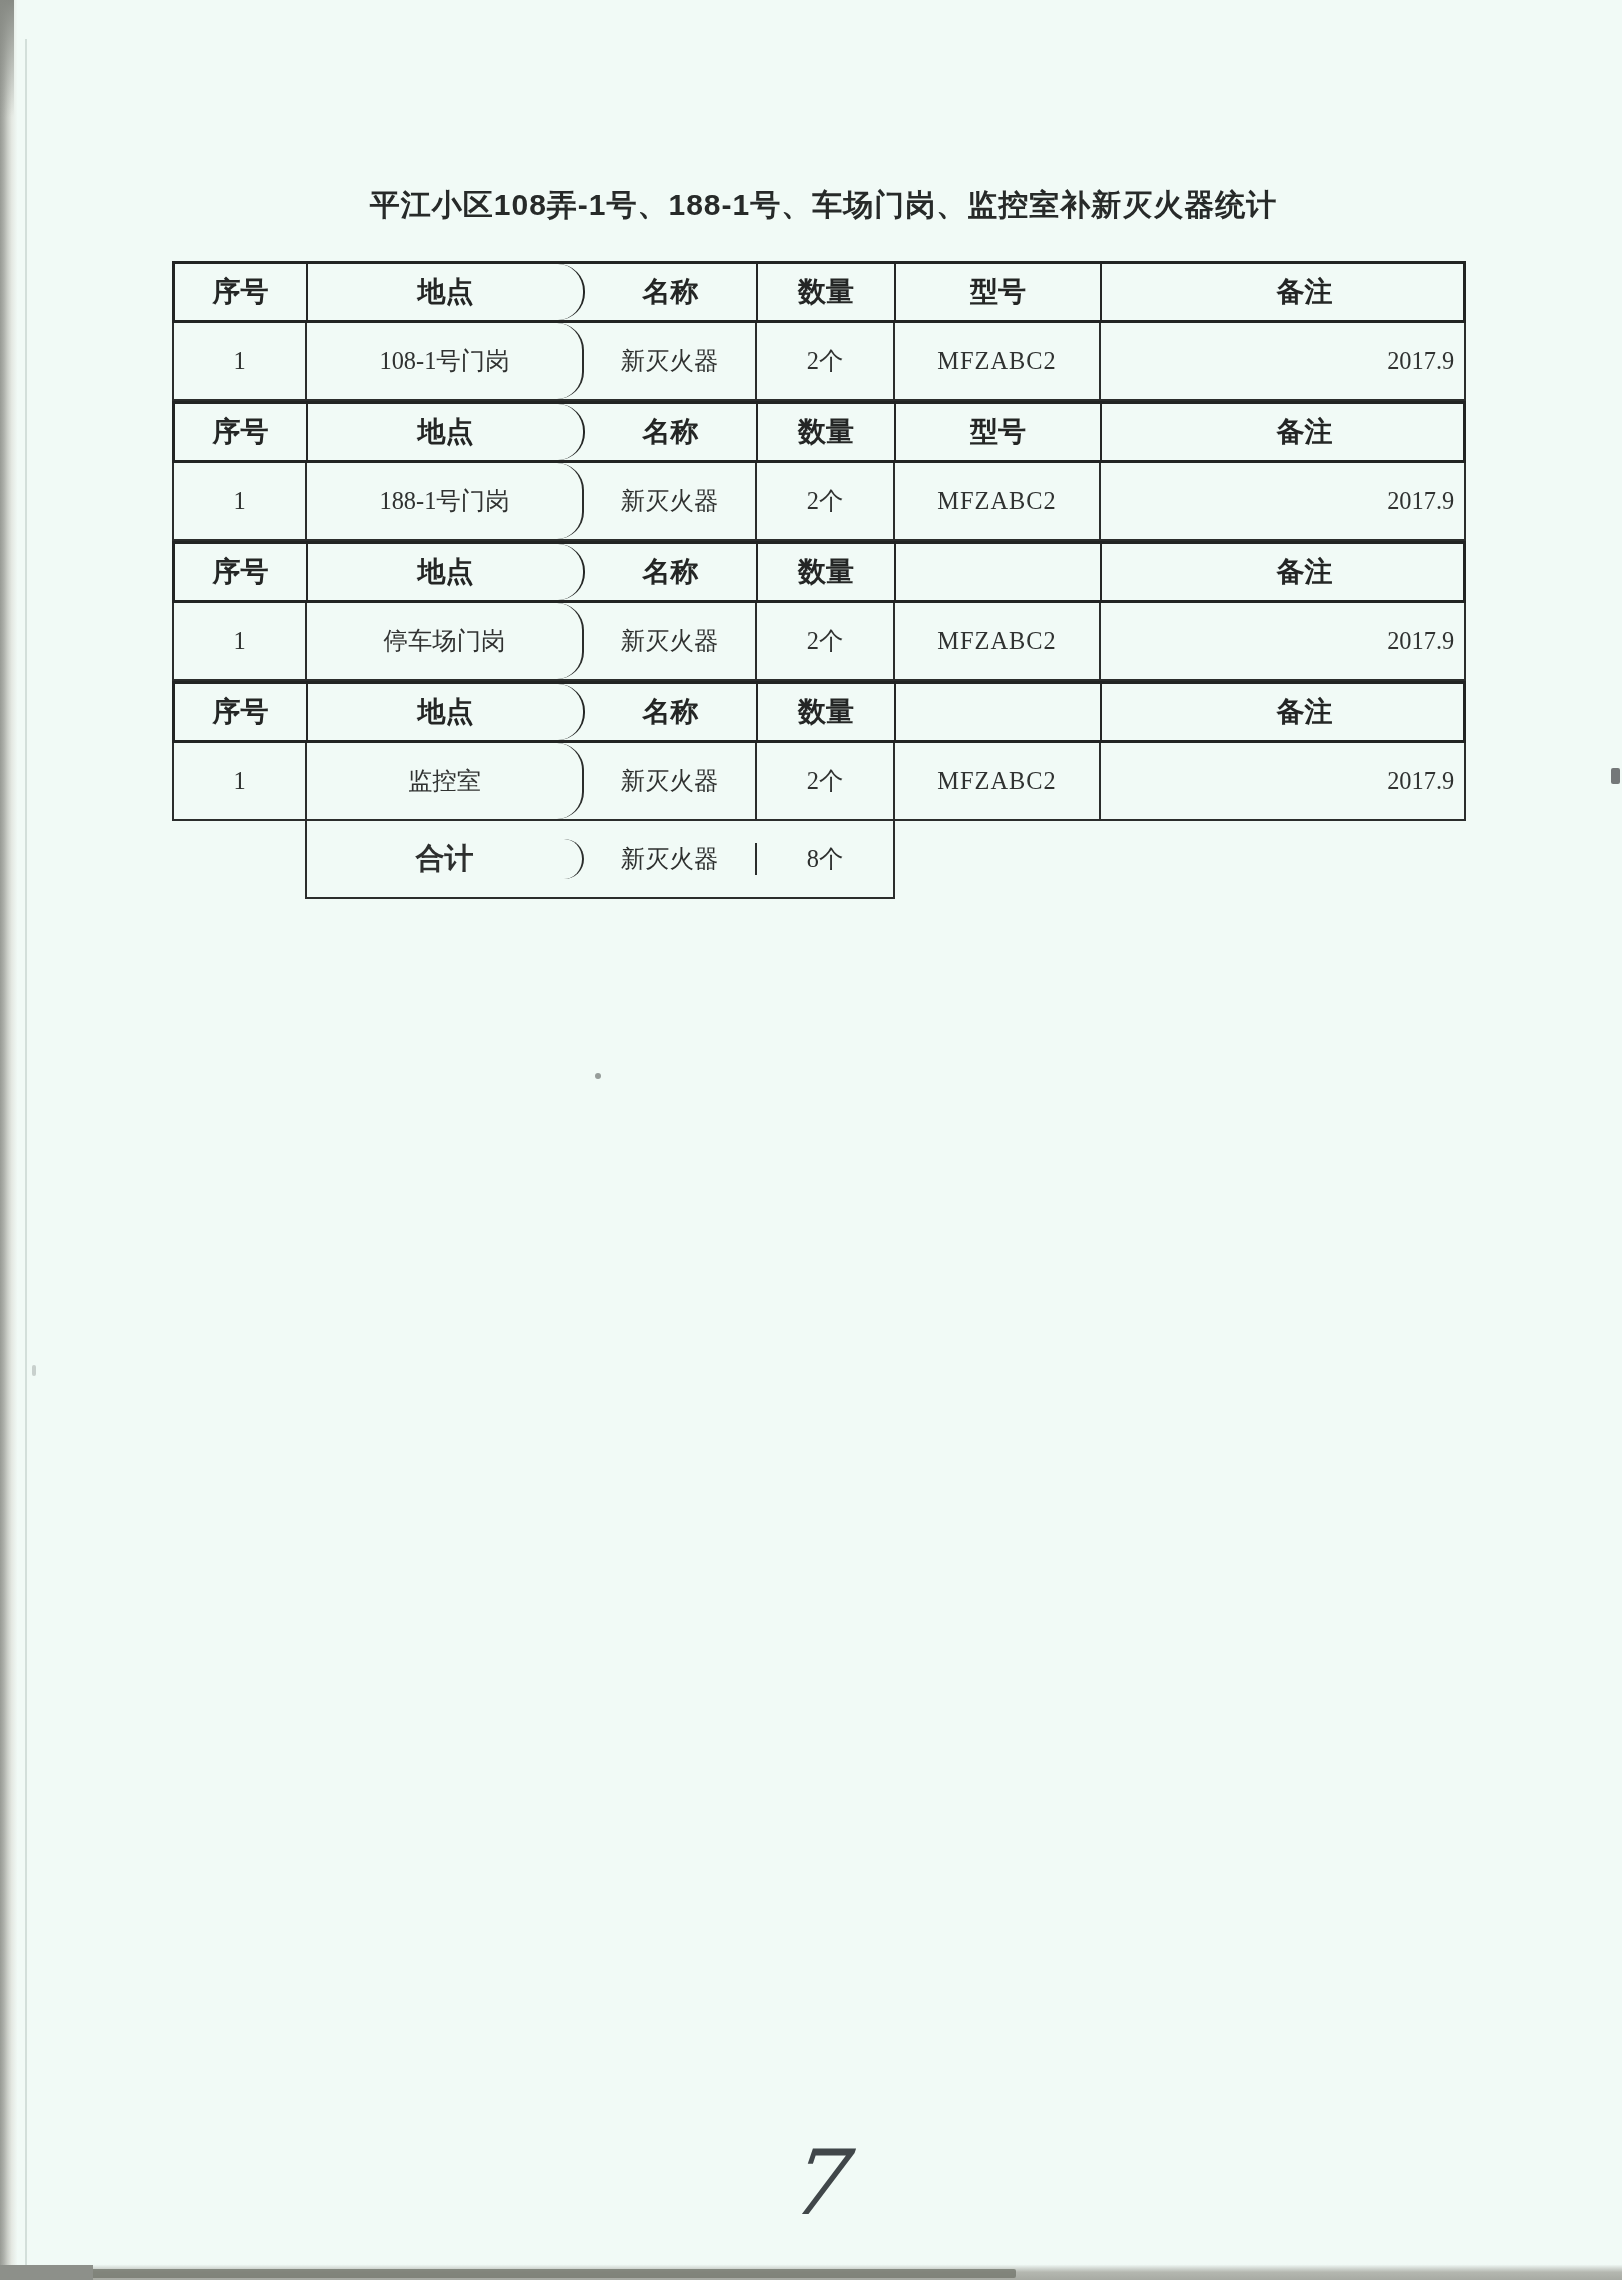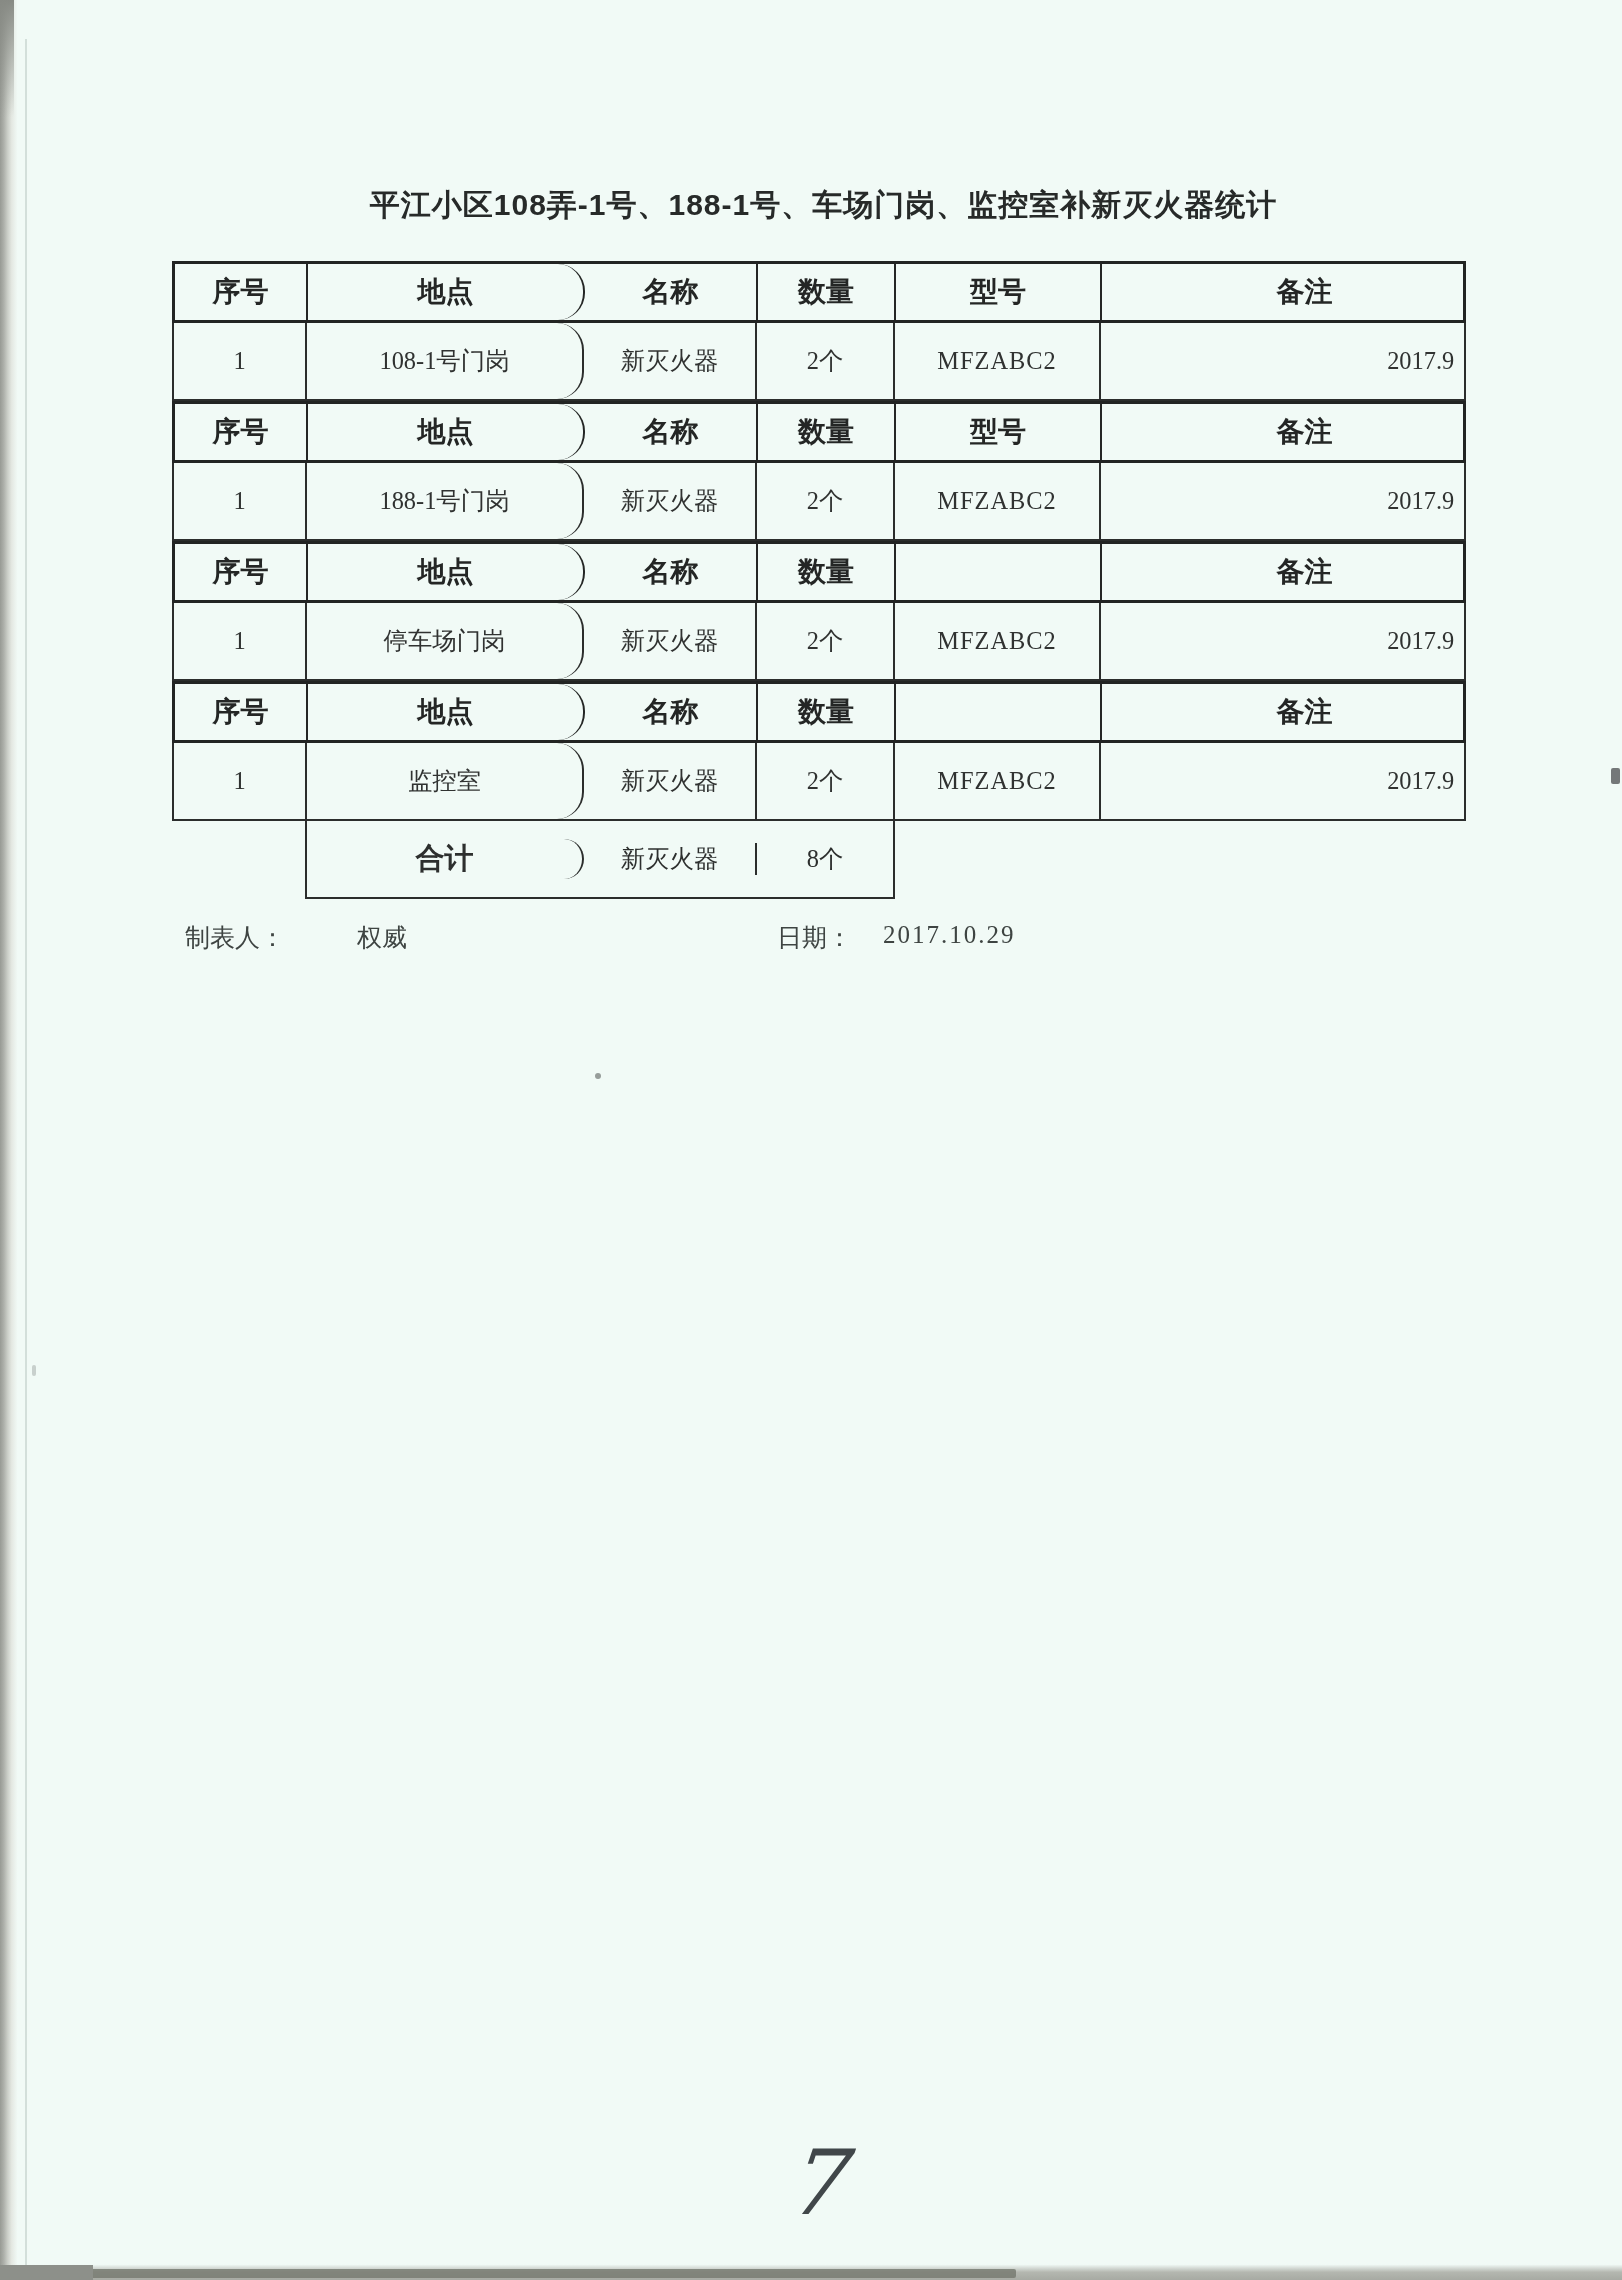--- a/index.html
+++ b/index.html
@@ -153,26 +153,20 @@
     </div>
 
     <div class="trow total-row">
       <div class="c c-loc total-label">合计</div>
       <div class="c c-name">新灭火器</div>
       <div class="c c-qty">8个</div>
     </div>
 
   </div>
 
-  <div class="footer">
-    <span class="f-creator-label">制表人：</span>
-    <span class="f-creator">权威</span>
-    <span class="f-date-label">日期：</span>
-    <span class="f-date">2017.10.29</span>
-  </div>
 
   <div class="pagenum">7</div>
 
   <div class="edge-left"></div>
   <div class="corner-tl"></div>
   <div class="crease"></div>
   <div class="edge-bottom"></div>
   <div class="edge-bottom-dark"></div>
   <div class="corner-bl"></div>
   <div class="speck-right"></div>

